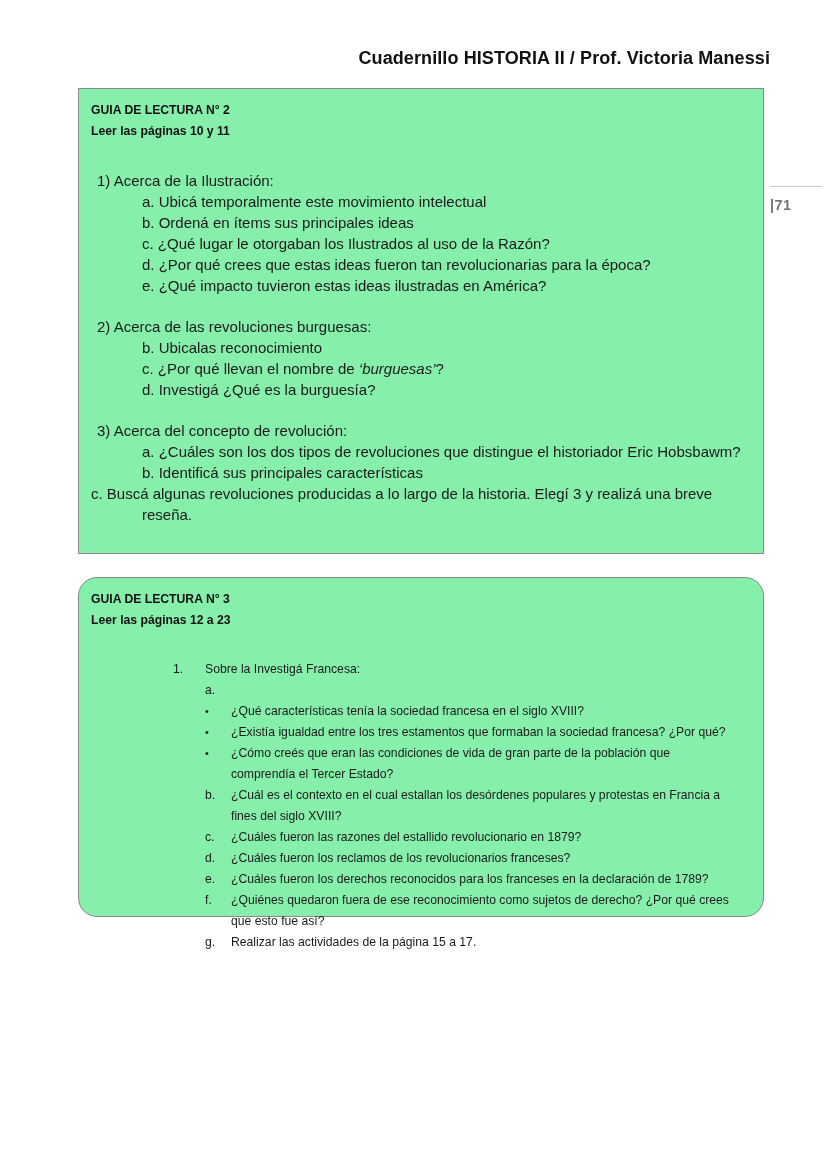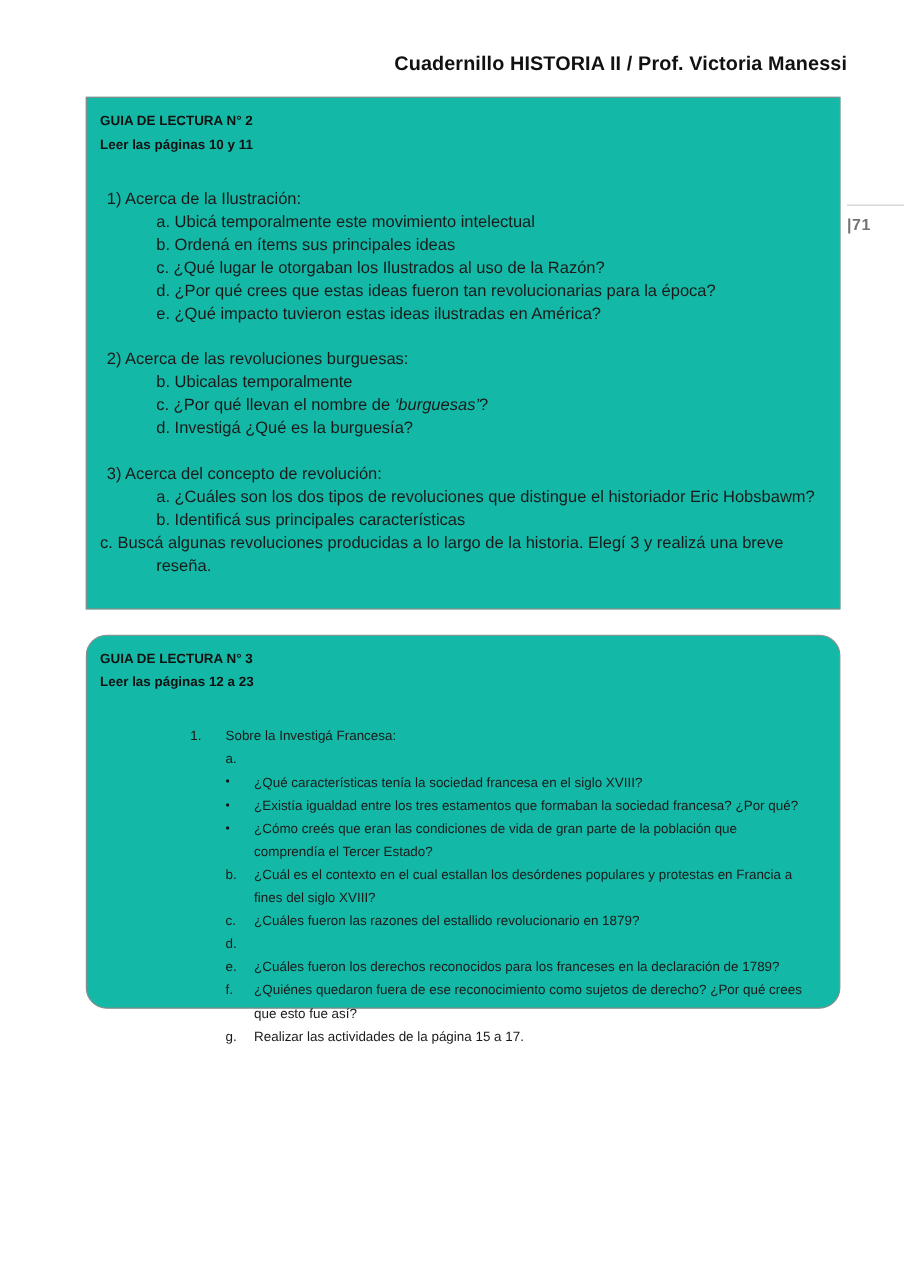--- a/index.html
+++ b/index.html
@@ -48,21 +48,21 @@
     letter-spacing: 0.5px;
   }
 
   
   .guide-box {
     position: absolute;
     left: 78px;
     width: 686px;
     border: 1px solid #8a8a8a;
     box-sizing: border-box;
-    background: #14b8a6;
+    background: #86efac;
   }
   #box-1 { top: 88px;  height: 466px; }
   #box-2 { top: 577px; height: 340px; border-radius: 19px; }
 
   .box-inner {
     padding: 11px 14px 0 12px;
   }
 
   .box-title {
     font-size: 12.2px;
@@ -141,21 +141,21 @@
     <div class="q-line lvl-0">1) Acerca de la Ilustración:</div>
     <div class="q-line lvl-1">a. Ubicá temporalmente este movimiento intelectual</div>
     <div class="q-line lvl-1">b. Ordená en ítems sus principales ideas</div>
     <div class="q-line lvl-1">c. ¿Qué lugar le otorgaban los Ilustrados al uso de la Razón?</div>
     <div class="q-line lvl-1">d. ¿Por qué crees que estas ideas fueron tan revolucionarias para la época?</div>
     <div class="q-line lvl-1">e. ¿Qué impacto tuvieron estas ideas ilustradas en América?</div>
 
     <div class="spacer-lg"></div>
 
     <div class="q-line lvl-0">2) Acerca de las revoluciones burguesas:</div>
-    <div class="q-line lvl-1">b. Ubicalas temporalmente</div>
+    <div class="q-line lvl-1">b. Ubicalas reconocimiento</div>
     <div class="q-line lvl-1">
       <span>c. ¿Por qué llevan el nombre de <em>‘burguesas’</em>?</span>
     </div>
     <div class="q-line lvl-1">d. Investigá ¿Qué es la burguesía?</div>
 
     <div class="spacer-lg"></div>
 
     <div class="q-line lvl-0">3) Acerca del concepto de revolución:</div>
     <div class="q-line lvl-1">a. ¿Cuáles son los dos tipos de revoluciones que distingue el historiador Eric Hobsbawm?</div>
     <div class="q-line lvl-1">b. Identificá sus principales características</div>
@@ -199,20 +199,21 @@
       <span class="content">¿Cuál es el contexto en el cual estallan los desórdenes populares y protestas en Francia a fines del siglo XVIII?</span>
     </div>
 
     <div class="list-row row-alpha">
       <span class="marker">c.</span>
       <span class="content">¿Cuáles fueron las razones del estallido revolucionario en 1879?</span>
     </div>
 
     <div class="list-row row-alpha">
       <span class="marker">d.</span>
+      <span class="content">¿Cuáles fueron los reclamos de los revolucionarios franceses?</span>
     </div>
 
     <div class="list-row row-alpha">
       <span class="marker">e.</span>
       <span class="content">¿Cuáles fueron los derechos reconocidos para los franceses en la declaración de 1789?</span>
     </div>
 
     <div class="list-row row-alpha">
       <span class="marker">f.</span>
       <span class="content">¿Quiénes quedaron fuera de ese reconocimiento como sujetos de derecho? ¿Por qué crees que esto fue así?</span>

